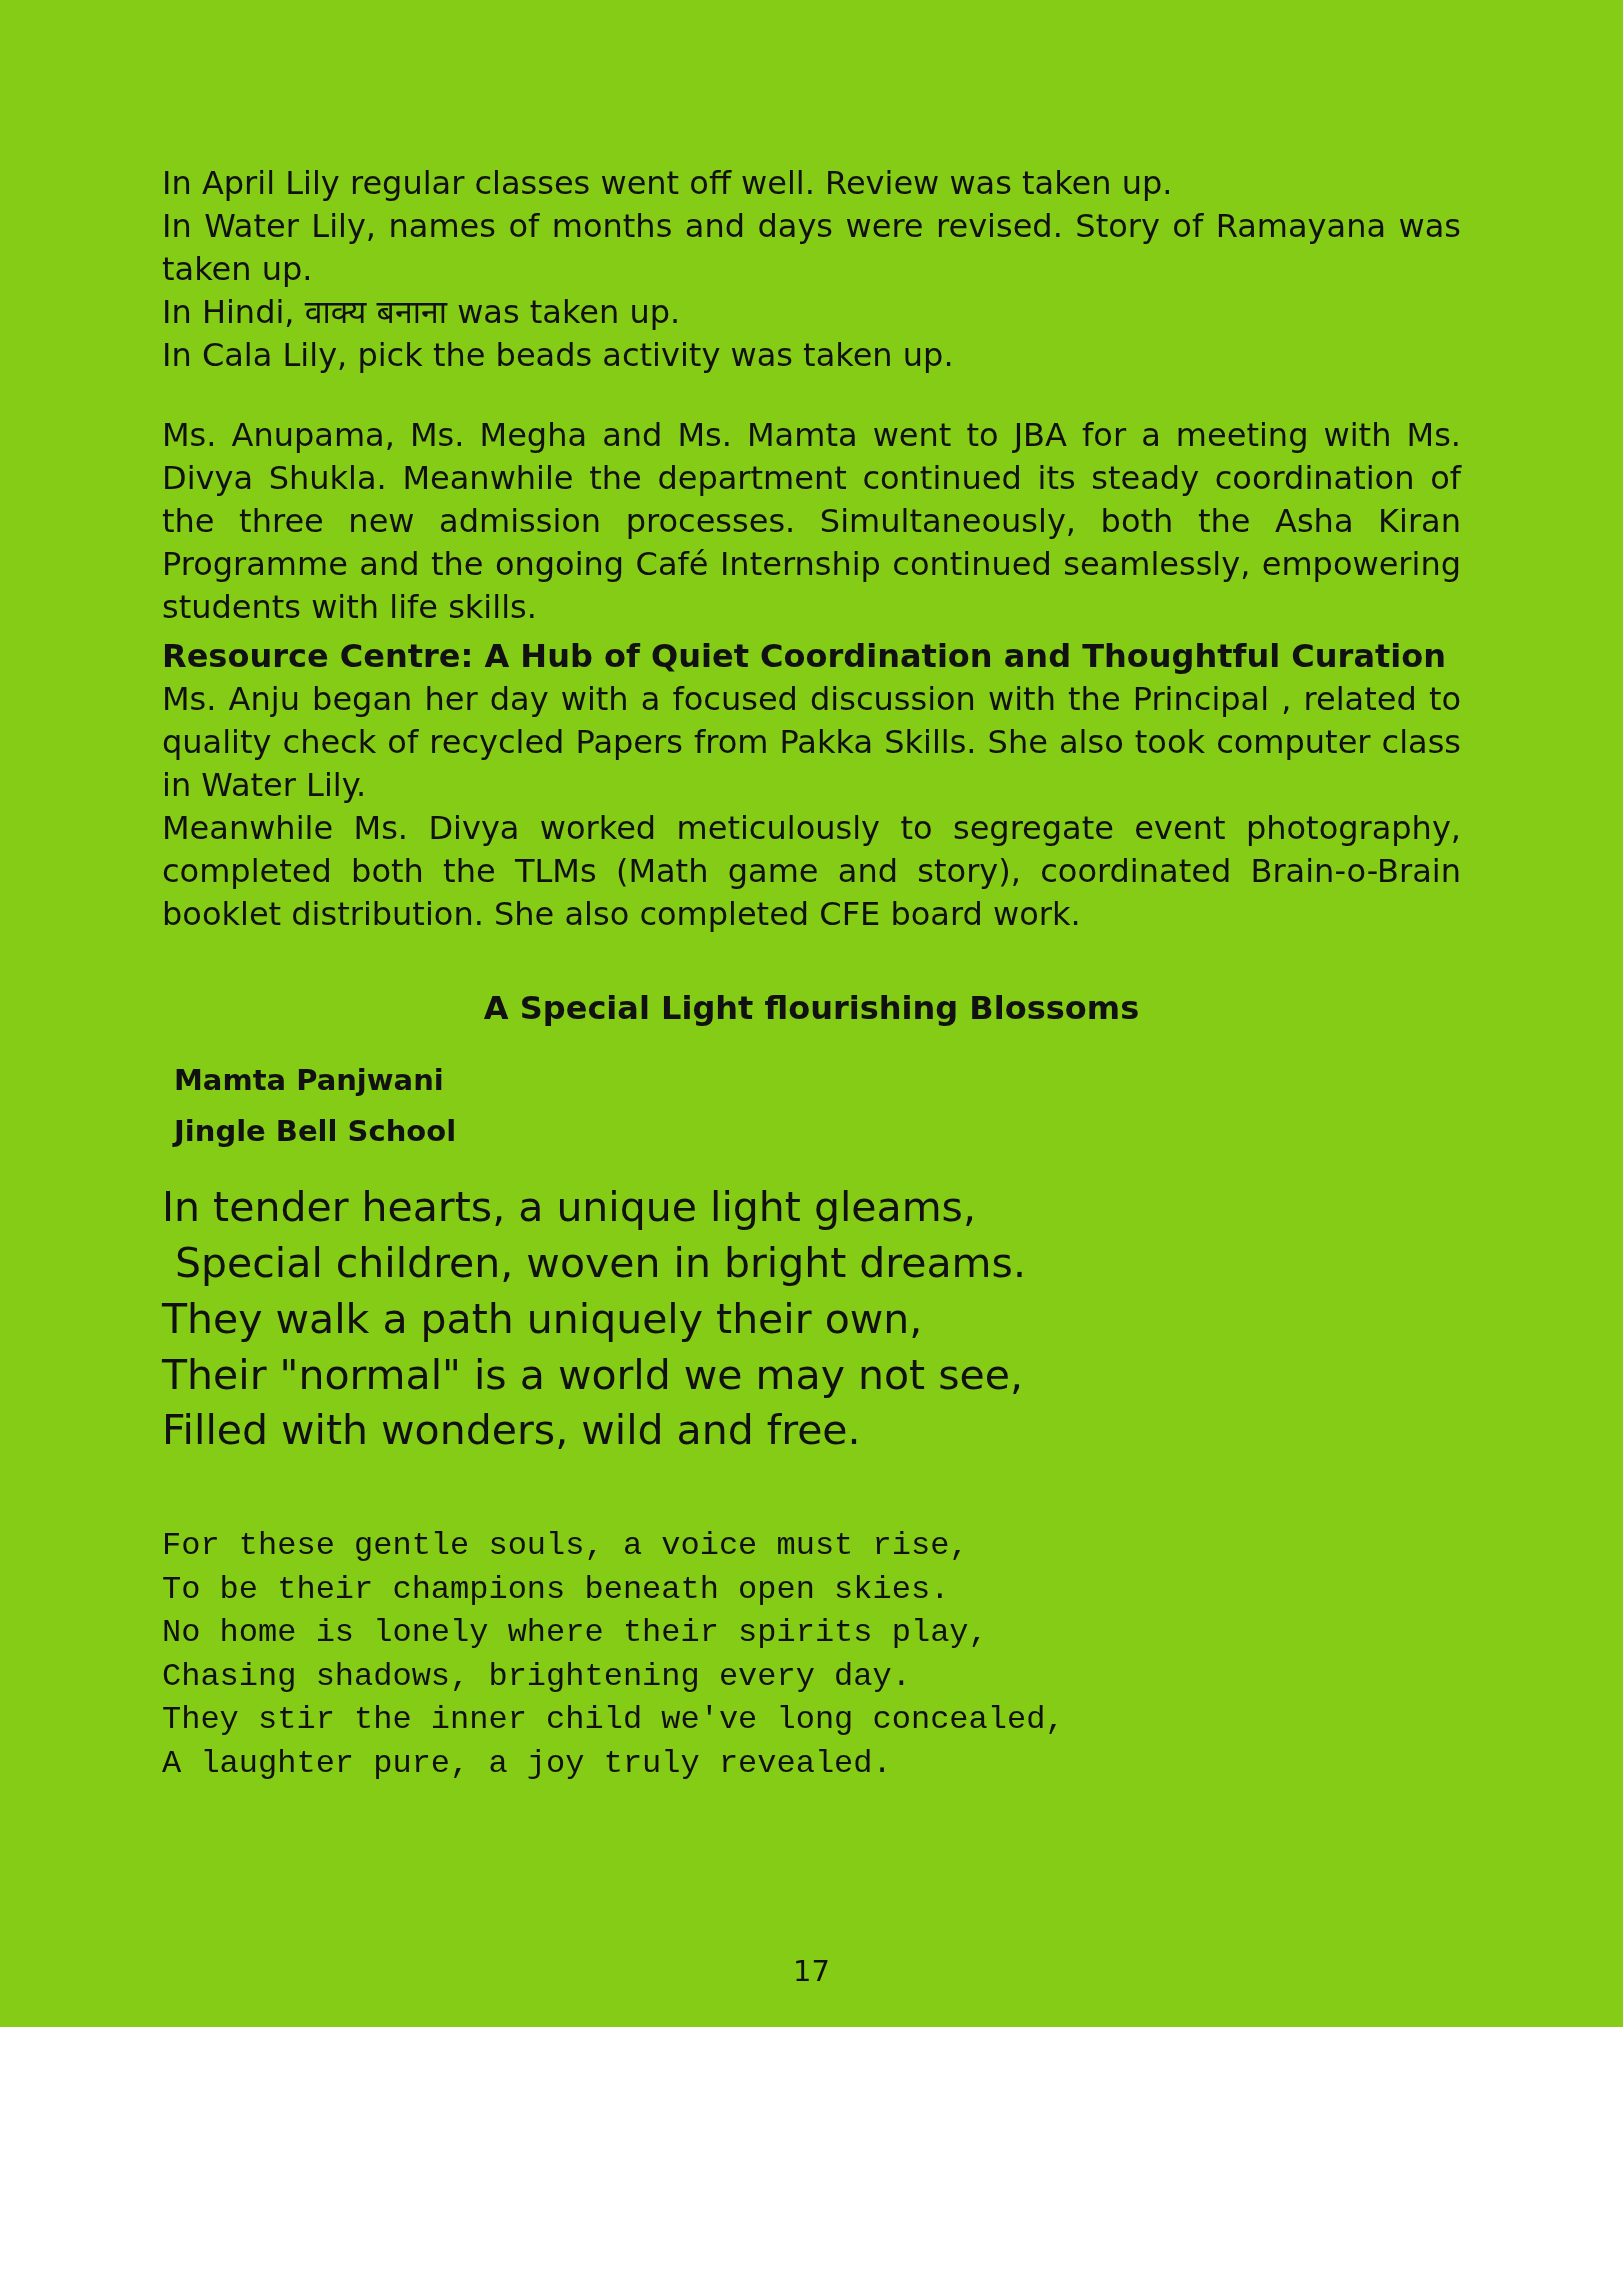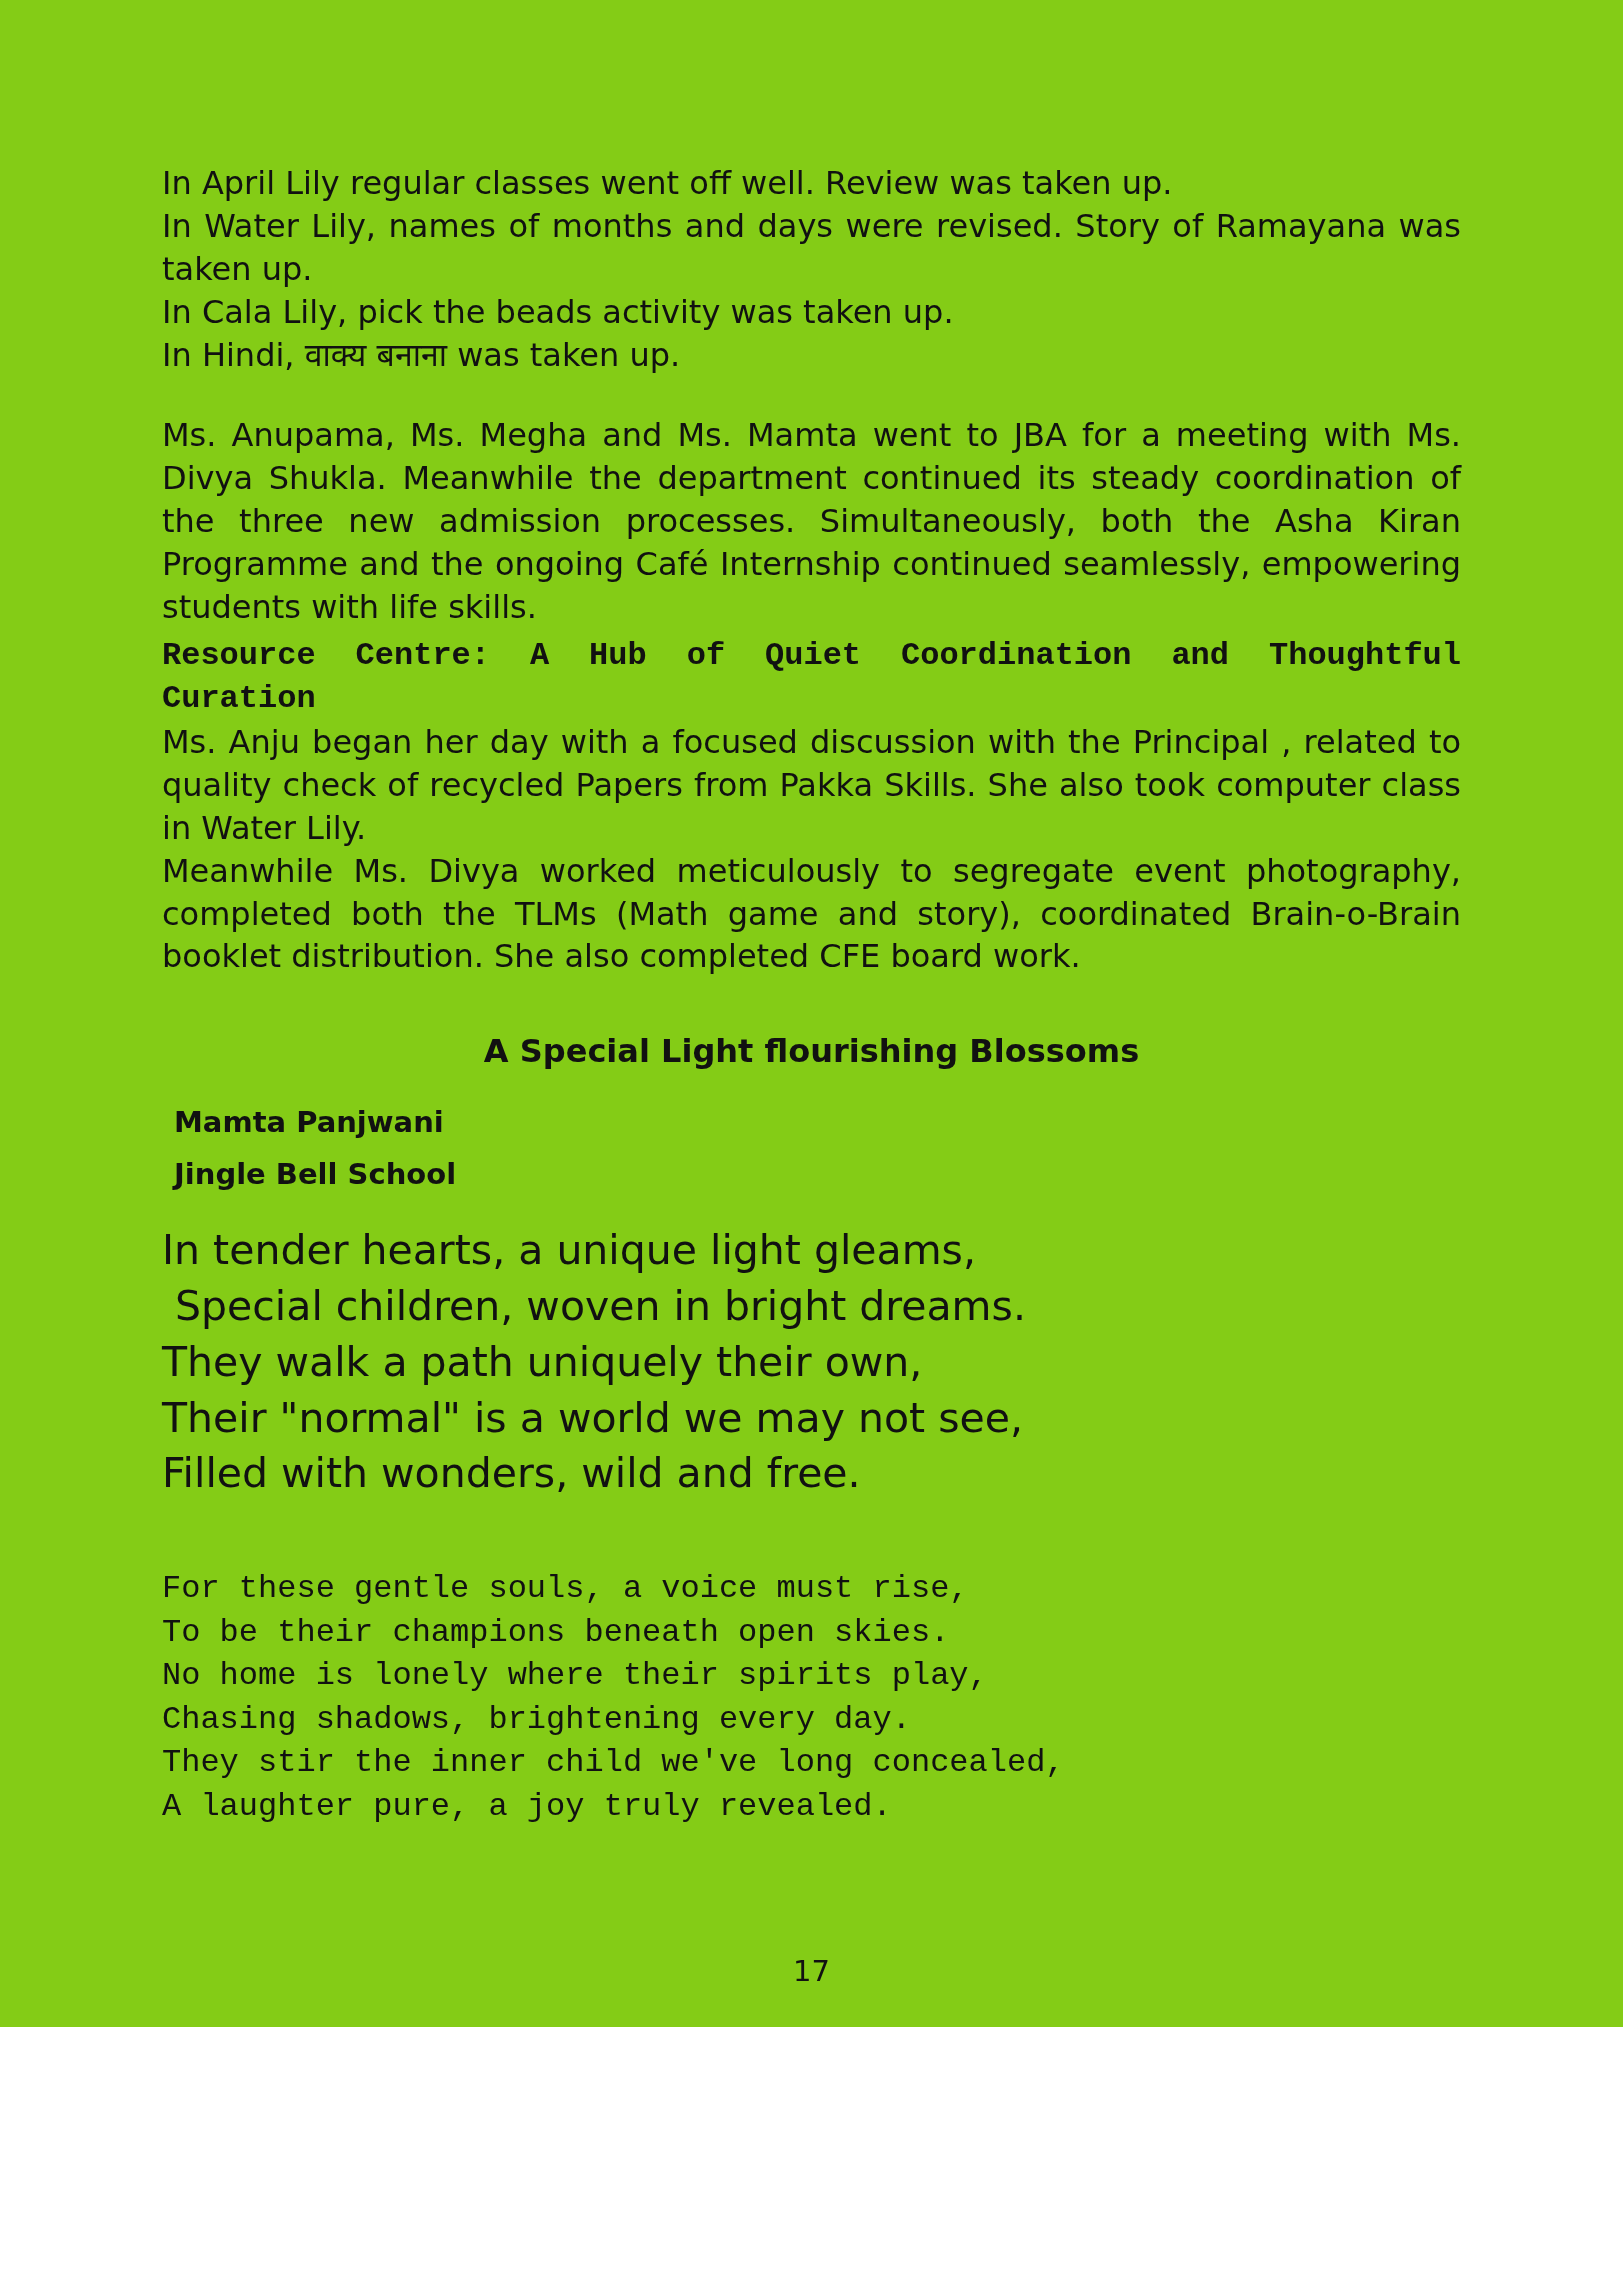--- a/index.html
+++ b/index.html
@@ -40,21 +40,20 @@
   .small-gap {
     height: 6.5px;
   }
   .bold-head {
     font-weight: bold;
     font-size: 32px;
     line-height: 1.34;
     text-align: justify;
     text-align-last: left;
     margin: 0;
-    font-family: Liberation Mono, monospace;
   }
   .poem-title {
     text-align: center;
     font-weight: bold;
     font-size: 32px;
     margin: 0;
     line-height: 1.34;
   }
   .byline {
     text-align: left;
@@ -88,22 +87,22 @@
   }
 </style>
 </head>
 <body>
 
 <div class="page">
   <div class="content">
 
     <p class="justify">In April Lily regular classes went off well. Review was taken up.</p>
     <p class="justify">In Water Lily, names of months and days were revised. Story of Ramayana was taken up.</p>
+    <p><span>In Hindi, </span><span>वाक्य बनाना</span><span> was taken up.</span></p>
     <p>In Cala Lily, pick the beads activity was taken up.</p>
-    <p><span>In Hindi, </span><span>वाक्य बनाना</span><span> was taken up.</span></p>
 
     <div class="block-gap"></div>
 
     <p class="justify">Ms. Anupama, Ms. Megha and Ms. Mamta went to JBA for a meeting with Ms. Divya Shukla. Meanwhile the department continued its steady coordination of the three new admission processes. Simultaneously, both the Asha Kiran Programme and the ongoing Café Internship continued seamlessly, empowering students with life skills.</p>
 
     <div class="small-gap"></div>
 
     <p class="bold-head">Resource Centre: A Hub of Quiet Coordination and Thoughtful Curation</p>
 
     <p class="justify">Ms. Anju began her day with a focused discussion with the Principal , related to quality check of recycled Papers from Pakka Skills. She also took computer class in Water Lily.</p>

